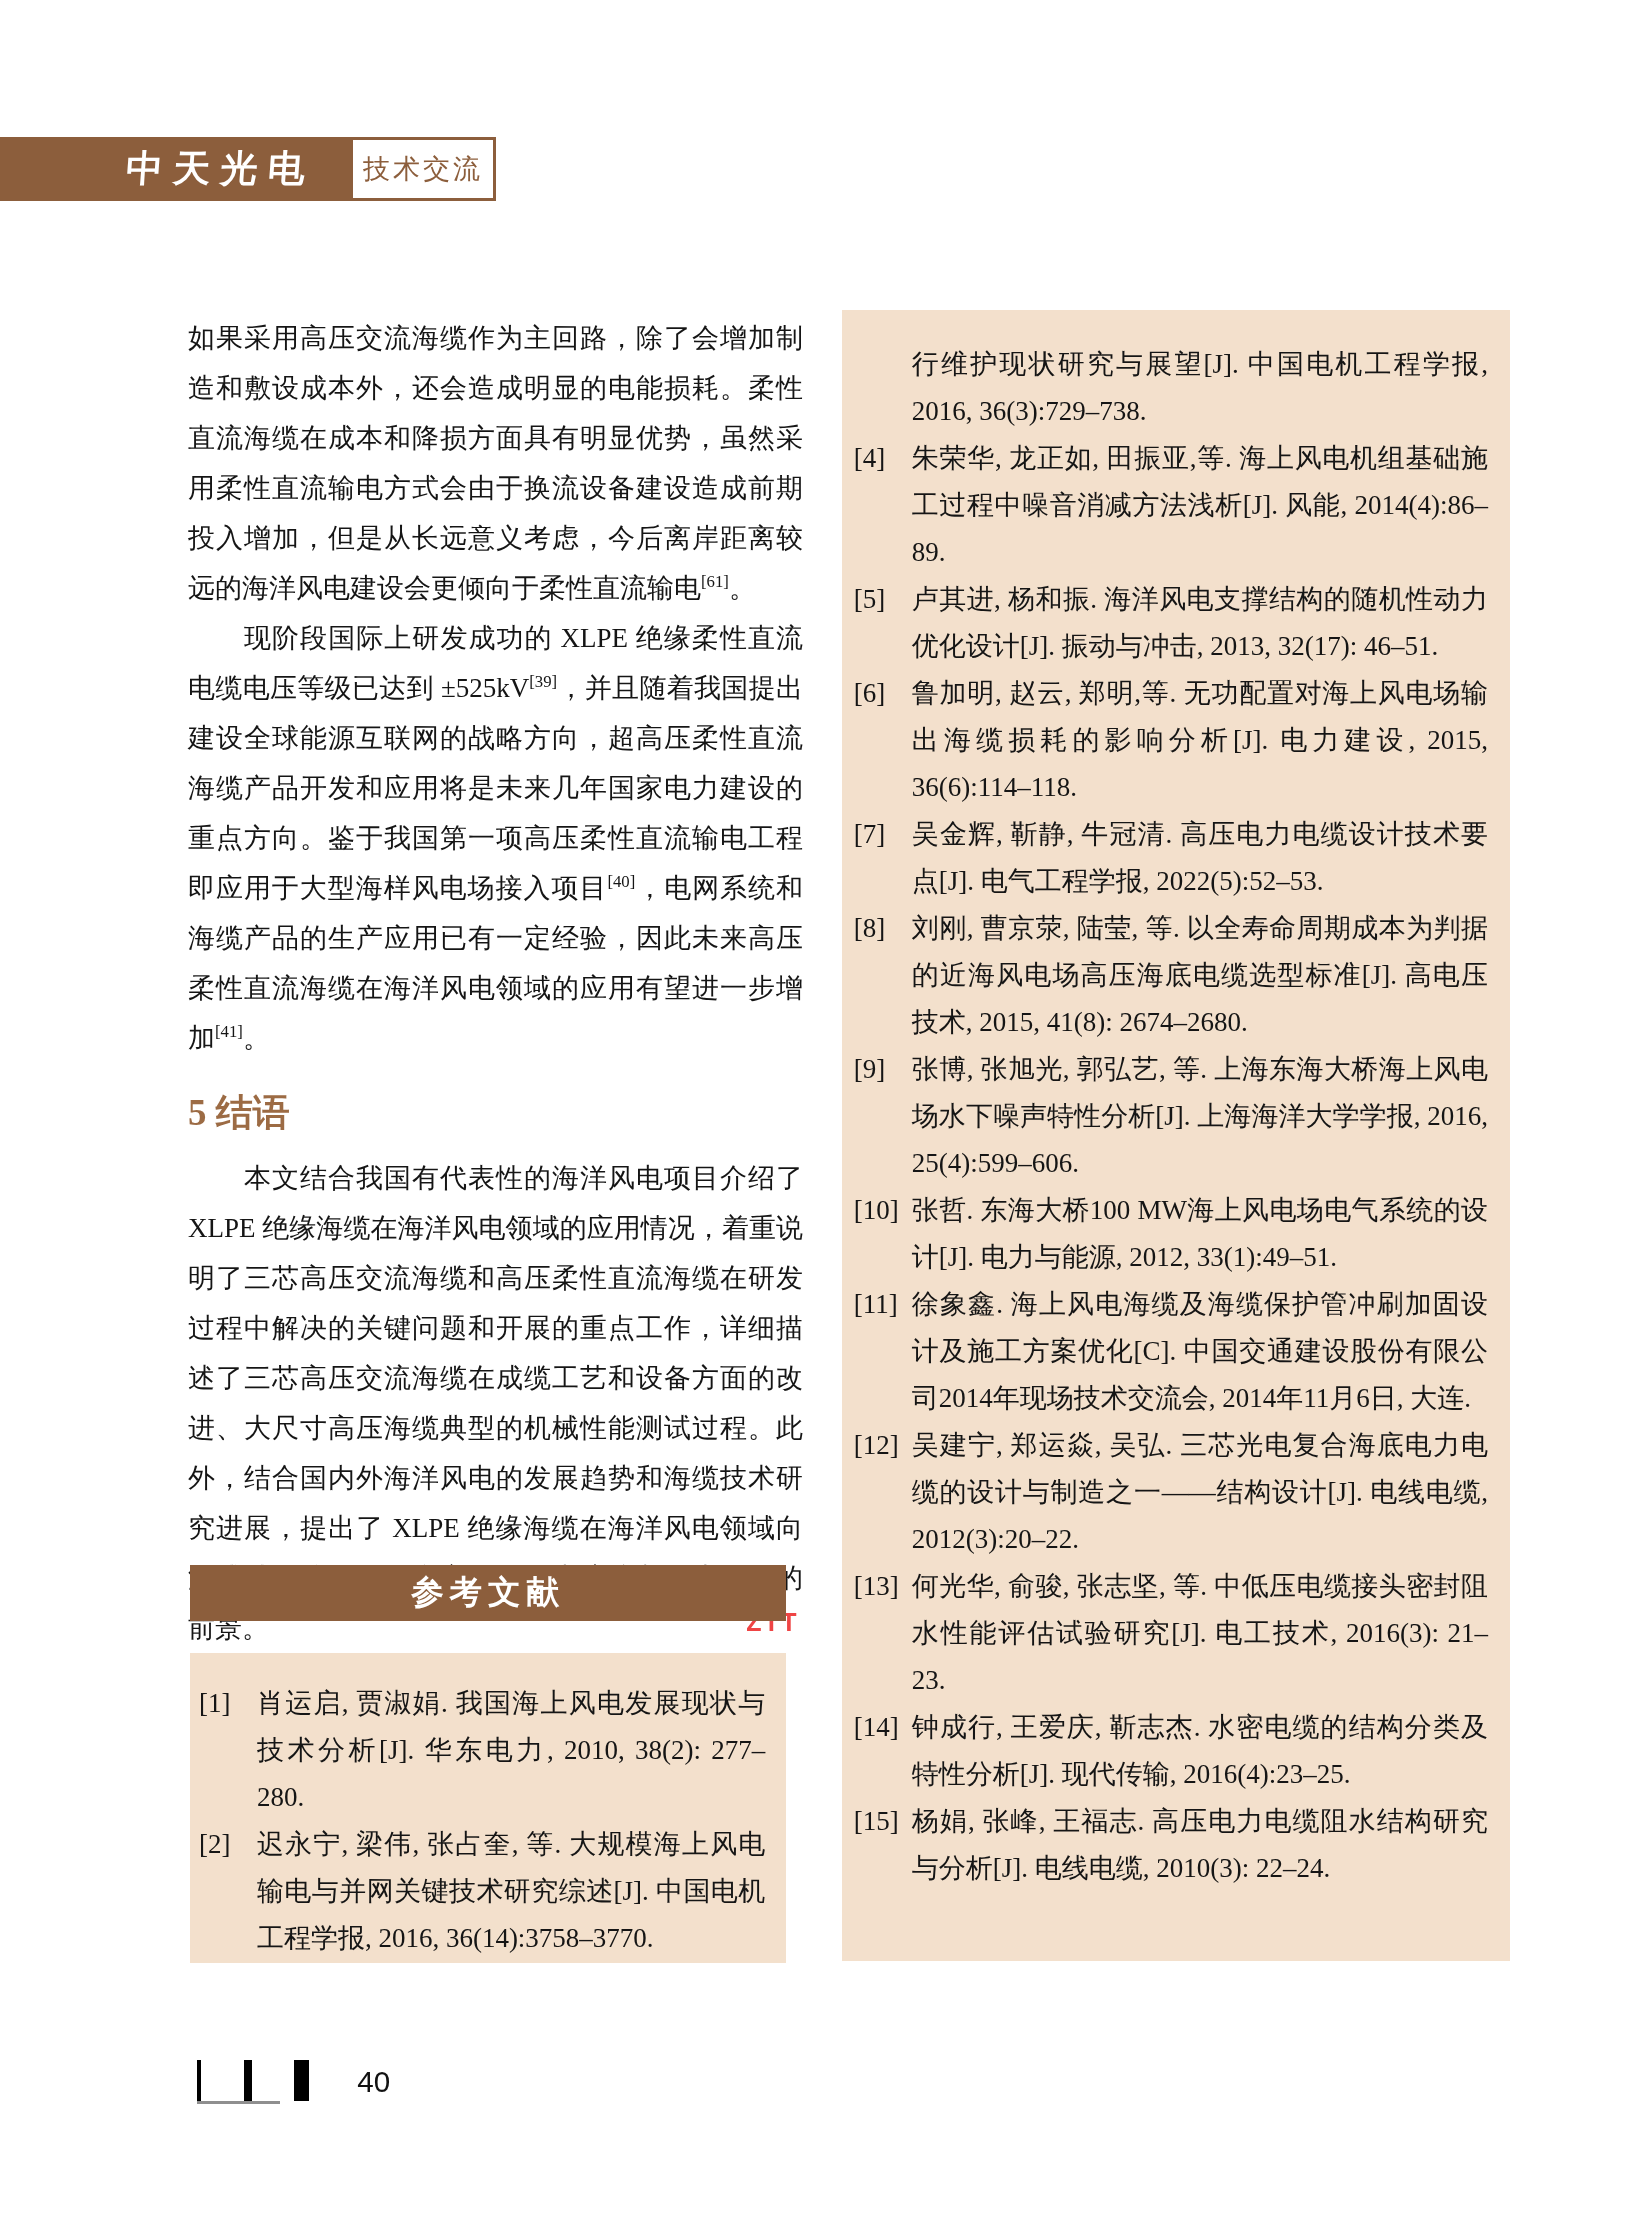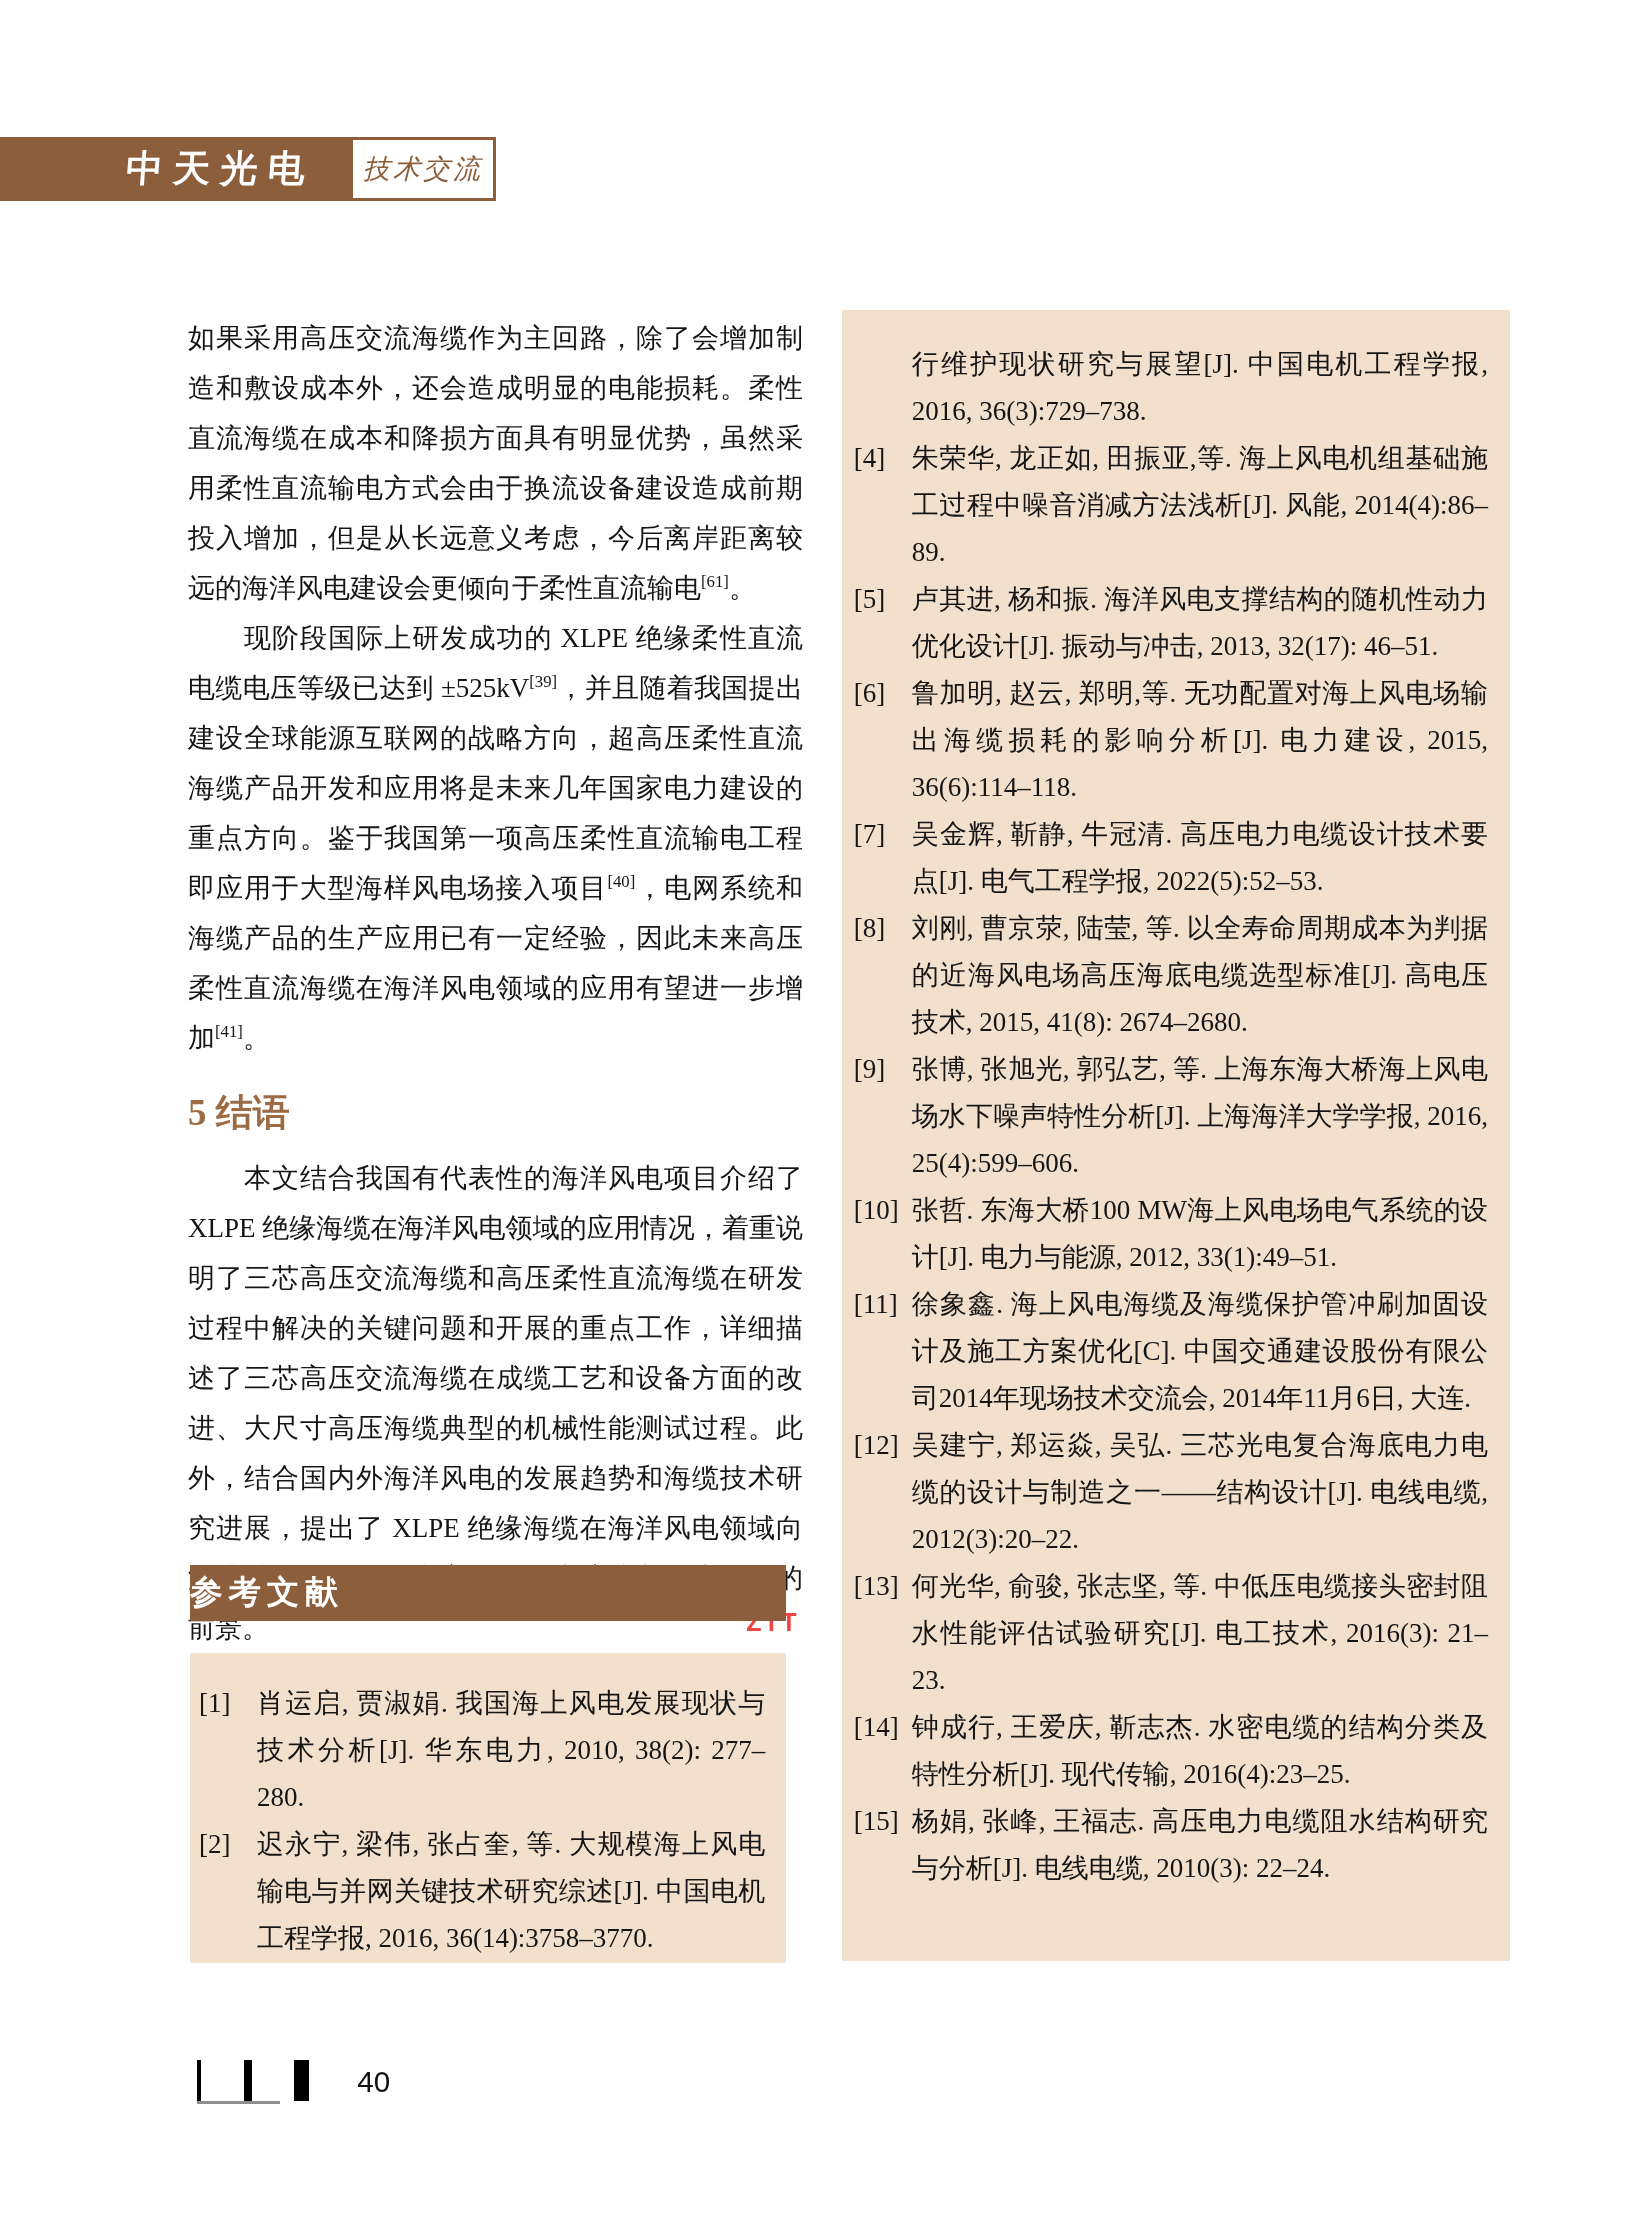--- a/index.html
+++ b/index.html
@@ -5,37 +5,37 @@
   html,body{margin:0;padding:0;background:#ffffff;}
   .page{position:relative;width:1649px;height:2239px;background:#ffffff;overflow:hidden;
         font-family:"Liberation Serif","DejaVu Serif",serif;color:#151515;}
 
   
   .brand-bar{position:absolute;left:0;top:137px;width:350px;height:64px;background:#8C5E3C;
              display:flex;align-items:center;justify-content:flex-end;padding-right:35px;box-sizing:border-box;}
   .brand-logo{color:#ffffff;font-size:37px;font-weight:bold;letter-spacing:10.3px;
               font-family:"Liberation Serif","DejaVu Serif",serif;transform:skewX(-4deg);}
   .section-box{position:absolute;left:350px;top:137px;width:146px;height:64px;background:#ffffff;
-               border:3.7px solid #8C5E3C;box-sizing:border-box;display:flex;align-items:center;justify-content:center;font-style:italic;}
+               border:3.7px solid #8C5E3C;box-sizing:border-box;display:flex;align-items:center;justify-content:center;}
   .section-box span{color:#8C5E3C;font-size:27px;letter-spacing:3px;
                     font-family:"Liberation Sans","DejaVu Sans",sans-serif;}
 
   
   .left-col{position:absolute;left:188px;top:313px;width:615px;}
   .body-p{margin:0;font-size:27px;line-height:50px;text-align:justify;color:#151515;}
   .body-p.indent{text-indent:56px;}
   .sup{font-size:0.62em;vertical-align:super;line-height:0;}
   .section-heading{margin:28px 0 19px 0;font-size:37px;line-height:43px;font-weight:bold;color:#9C6B44;}
   .p-last{position:relative;}
   .ztt{position:absolute;right:4.4px;bottom:5.9px;color:#ef4444;font-weight:bold;font-size:25px;
        letter-spacing:2.2px;font-family:"Liberation Sans","DejaVu Sans",sans-serif;}
 
   
   .ref-header-bar{position:absolute;left:190px;top:1565px;width:596px;height:56px;background:#8C5E3C;
-                  display:flex;align-items:center;}
+                  display:flex;align-items:center;justify-content:center;}
   .ref-header-bar span{color:#ffffff;font-size:32.5px;font-weight:bold;letter-spacing:5.9px;}
   .ref-panel{position:absolute;background:#F3E0CC;box-sizing:border-box;overflow:hidden;}
   .ref-panel.left{left:190px;top:1653px;width:596px;height:310px;padding:26.6px 20.7px 0 8.9px;}
   .ref-panel.right{left:842px;top:310px;width:668px;height:1651px;padding:31px 22px 0 11.8px;}
   .ref{display:flex;font-size:27px;line-height:47px;}
   .ref-num{width:58px;flex:none;}
   .ref-text{flex:1;text-align:justify;}
 
   
   .footer{position:absolute;left:197px;top:2060px;display:flex;align-items:flex-end;gap:38px;}

